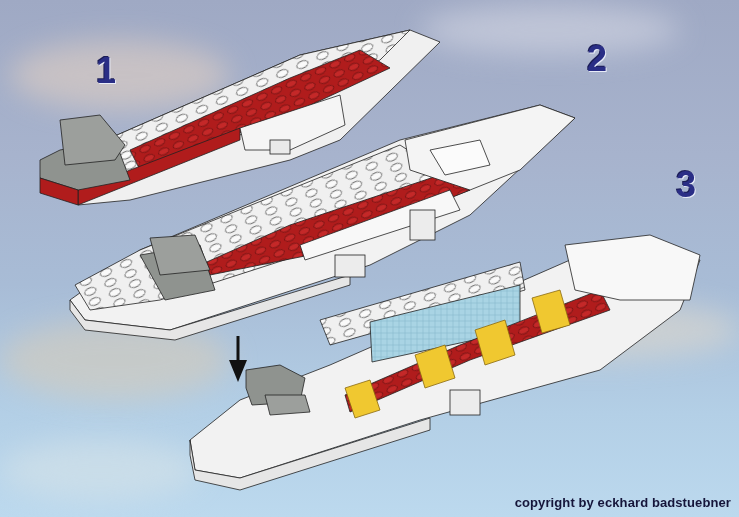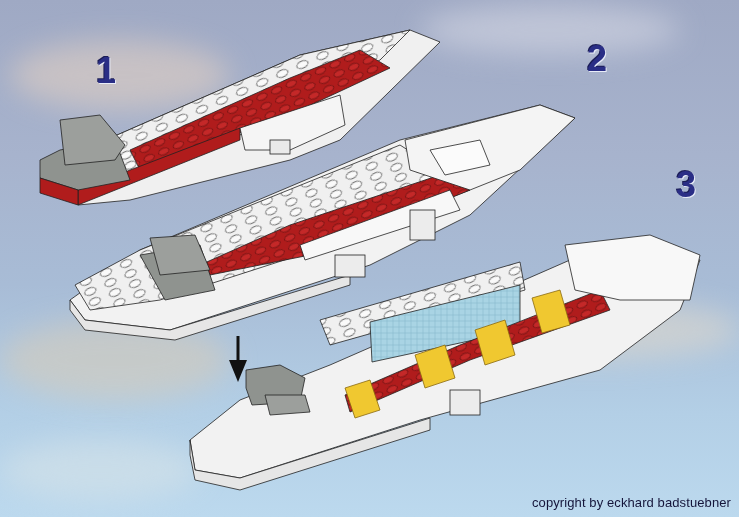--- a/index.html
+++ b/index.html
@@ -6,21 +6,21 @@
   body{width:739px;height:517px;overflow:hidden;position:relative;
     background:linear-gradient(180deg,#9fa9c4 0%,#a7b3cd 30%,#a8bcd6 55%,#b3cfe6 80%,#bcd9ee 100%);
     font-family:"Liberation Sans",sans-serif;}
   .cloud{position:absolute;border-radius:50%;filter:blur(14px);opacity:.55;}
   .step-num{position:absolute;font-family:"Liberation Sans",sans-serif;font-weight:bold;
     font-size:36px;color:#2a2e86;text-shadow:1px 1px 0 #e8ecf8,-1px -1px 0 #1a1c55;}
   #n1{left:96px;top:50px;}
   #n2{left:587px;top:38px;}
   #n3{left:676px;top:164px;}
   svg.scene{position:absolute;left:0;top:0;}
-  .copy{position:absolute;right:8px;bottom:7px;font-size:13px;font-weight:normal;color:#15153a;letter-spacing:.1px;}
+  .copy{position:absolute;right:8px;bottom:7px;font-size:13px;font-weight:bold;color:#15153a;letter-spacing:.1px;}
 </style>
 </head>
 <body>
 
 <div class="cloud" style="left:10px;top:40px;width:220px;height:70px;background:#e6d2c2;"></div>
 <div class="cloud" style="left:420px;top:5px;width:260px;height:50px;background:#d9dbe6;"></div>
 <div class="cloud" style="left:450px;top:300px;width:290px;height:60px;background:#e3dacb;"></div>
 <div class="cloud" style="left:0px;top:440px;width:200px;height:60px;background:#d8e4e8;"></div>
 <div class="cloud" style="left:0px;top:320px;width:230px;height:80px;background:#d9cdb8;"></div>
 

